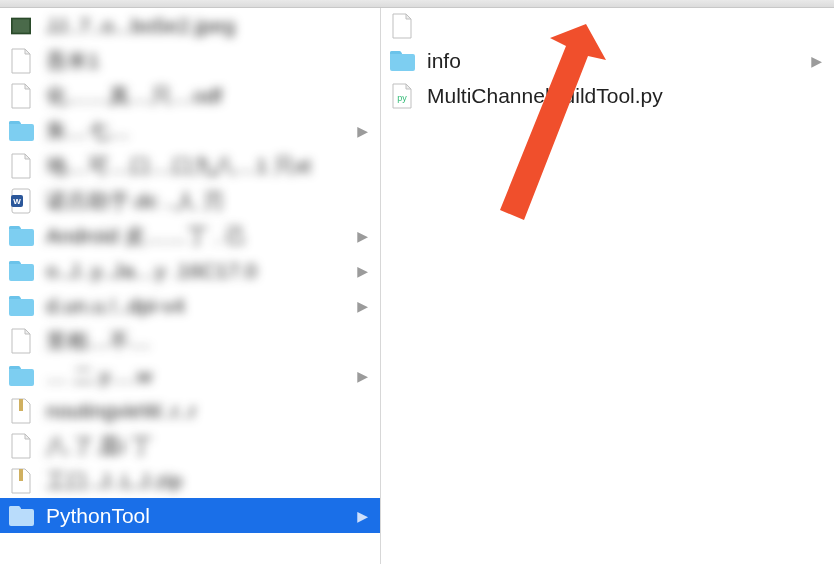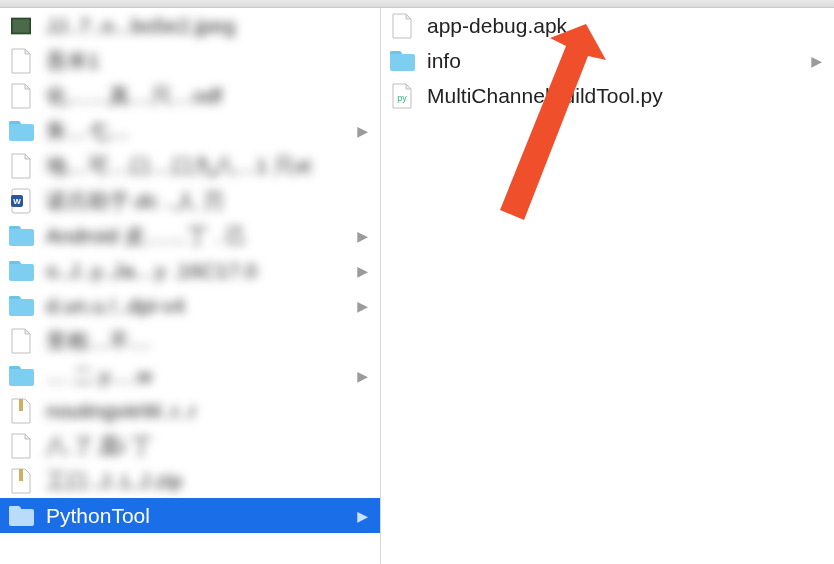--- a/index.html
+++ b/index.html
@@ -223,21 +223,20 @@
     </div>
 
   <div class="column column-right" id="col-right">
       <div class="row">
         <span class="icon-slot">
           <svg class="file-icon" viewBox="0 0 20 26">
     <path d="M1 1 L14 1 L19 6 L19 25 L1 25 Z" fill="#fff" stroke="#bfbfbf"></path>
     <path d="M14 1 L14 6 L19 6 Z" fill="#eee" stroke="#bfbfbf"></path>
   </svg>
         </span>
-        <span class="label">app-debug.apk</span>
       </div>
       <div class="row">
         <span class="icon-slot">
           <svg class="folder-icon" viewBox="0 0 26 20">
       <path d="M1 4 L1 2 Q1 0 3 0 L10 0 Q11 0 12 1 L13 3 L24 3 Q26 3 26 5 L26 18 Q26 20 24 20 L3 20 Q1 20 1 18 Z" fill="#7dcef1"></path>
       <path d="M1 3 L1 2 Q1 0 3 0 L10 0 Q11 0 12 1 L13 3 Z" fill="#6bc3ea"></path>
     </svg>
         </span>
         <span class="label">info</span>
         <span class="chevron">▶</span>

